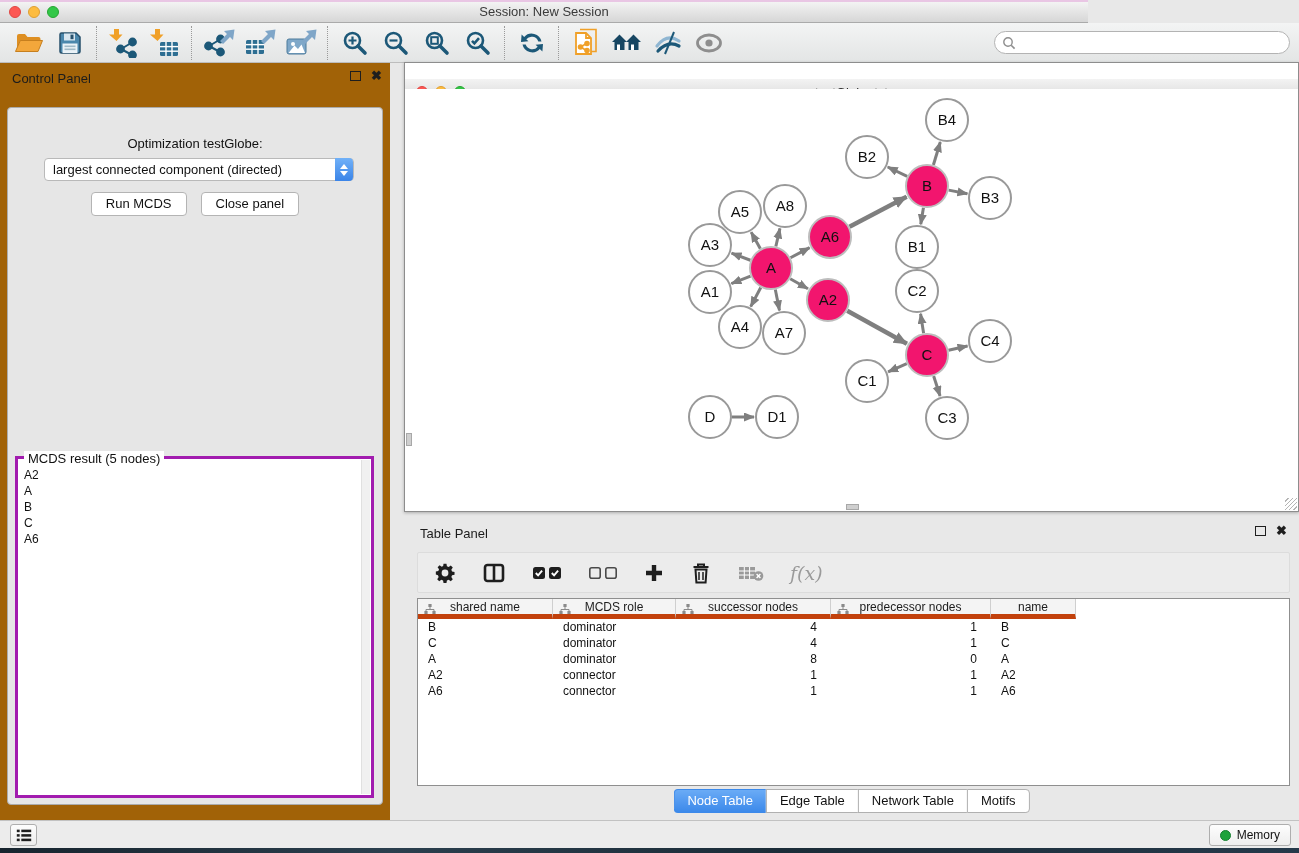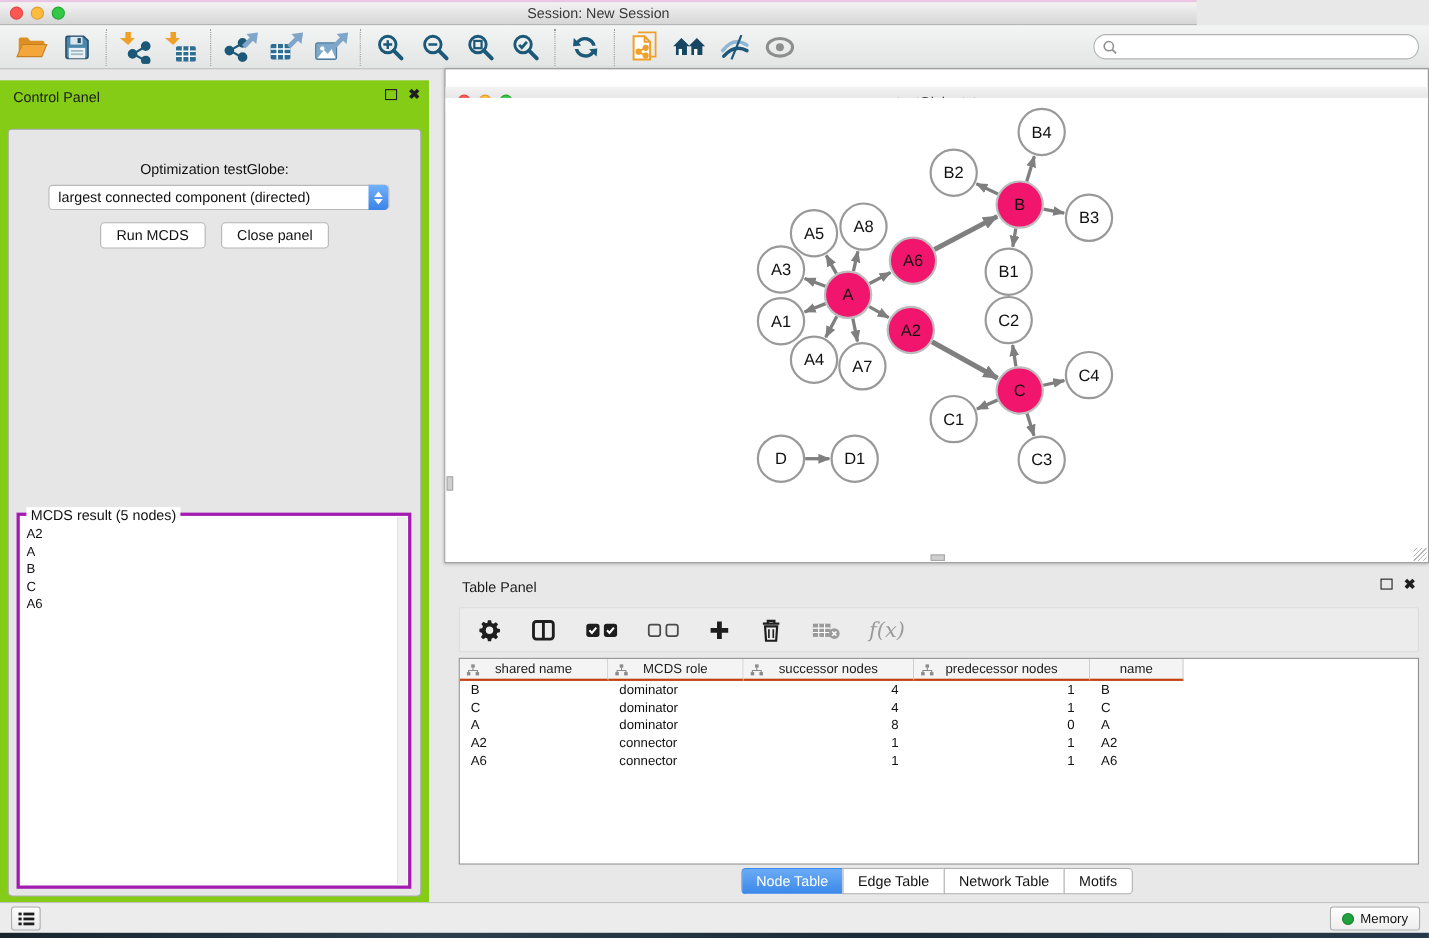--- a/index.html
+++ b/index.html
@@ -29,21 +29,21 @@
     background:linear-gradient(#f3f4f4,#e3e5e5); border-bottom:1px solid #bdbdbd;
     display:flex; align-items:center; padding-left:8px; }
   .tb-btn { width:41px; height:36px; display:flex; align-items:center; justify-content:center; }
   .tb-sep { width:1px; height:34px; border-left:1px dotted #9a9a9a; margin:0 6px; }
   #search-box { position:absolute; right:9px; top:31px; width:296px; height:23px;
     background:#fff; border:1px solid #b3b3b3; border-radius:12px;
     display:flex; align-items:center; padding-left:7px; }
   #search-box input { border:none; outline:none; flex:1; font-size:12px; background:transparent; margin-left:4px; }
 
   
-  #control-panel { left:0; top:73px; width:390px; height:757px; background:#84cc16; }
+  #control-panel { left:0; top:63px; width:390px; height:757px; background:#a16207; }
   #cp-header { position:absolute; left:12px; top:8px; font-size:13px; color:#1c1c1c; }
   .panel-winbtns { position:absolute; display:flex; gap:10px; align-items:center; }
   #control-panel .panel-winbtns { right:8px; top:8px; }
   .float-glyph { width:11px; height:10px; border:1.6px solid #1e1e1e; display:inline-block; }
   .close-glyph { font-size:13px; font-weight:bold; color:#1e1e1e; line-height:10px; }
   #cp-tabs { position:absolute; left:50%; transform:translateX(-50%); top:33px; display:flex; z-index:3; }
   .seg { font-size:13px; padding:3px 13px 4px; background:#fff; border:1px solid #b0b0b0;
     border-right:none; color:#111; white-space:nowrap; }
   .seg:first-child { border-radius:4px 0 0 4px; }
   .seg:last-child { border-radius:0 4px 4px 0; border-right:1px solid #b0b0b0; }
@@ -88,21 +88,21 @@
   #tp-header { position:absolute; left:16px; top:6px; font-size:13px; color:#1c1c1c; }
   #table-panel .panel-winbtns { right:12px; top:6px; }
   #tp-toolbar { position:absolute; left:13px; right:9px; top:32px; height:41px;
     background:#ececec; border:1px solid #dcdcdc; border-radius:2px;
     display:flex; align-items:center; padding-left:16px; gap:26px; }
   .tp-icon { display:flex; align-items:center; justify-content:center; }
   .fx-label { font-family:"DejaVu Serif",serif; font-style:italic; font-size:19px; color:#9a9a9a; }
   #data-table { position:absolute; left:13px; right:9px; top:78px; height:188px;
     background:#fff; border:1px solid #8f8f8f; overflow:hidden; }
   #thead { display:flex; height:20px; }
-  .th { background:#f4f4f4; border-right:1px solid #cfcfcf; border-bottom:2px solid #c2410c;
+  .th { background:#f4f4f4; border-right:1px solid #cfcfcf; border-bottom:5px solid #c2410c;
     display:flex; align-items:center; justify-content:center; gap:5px;
     font-size:12px; color:#1c1c1c; position:relative; }
   .th .hier { position:absolute; left:6px; top:4px; }
   .tr { display:flex; height:16px; align-items:center; }
   .td { font-size:12px; color:#111; white-space:nowrap; overflow:hidden; }
   .td.al { padding-left:10px; text-align:left; }
   .td.ar { padding-right:14px; text-align:right; }
   #tp-tabs { position:absolute; left:50%; transform:translateX(-50%); top:269px; display:flex; }
 
   

